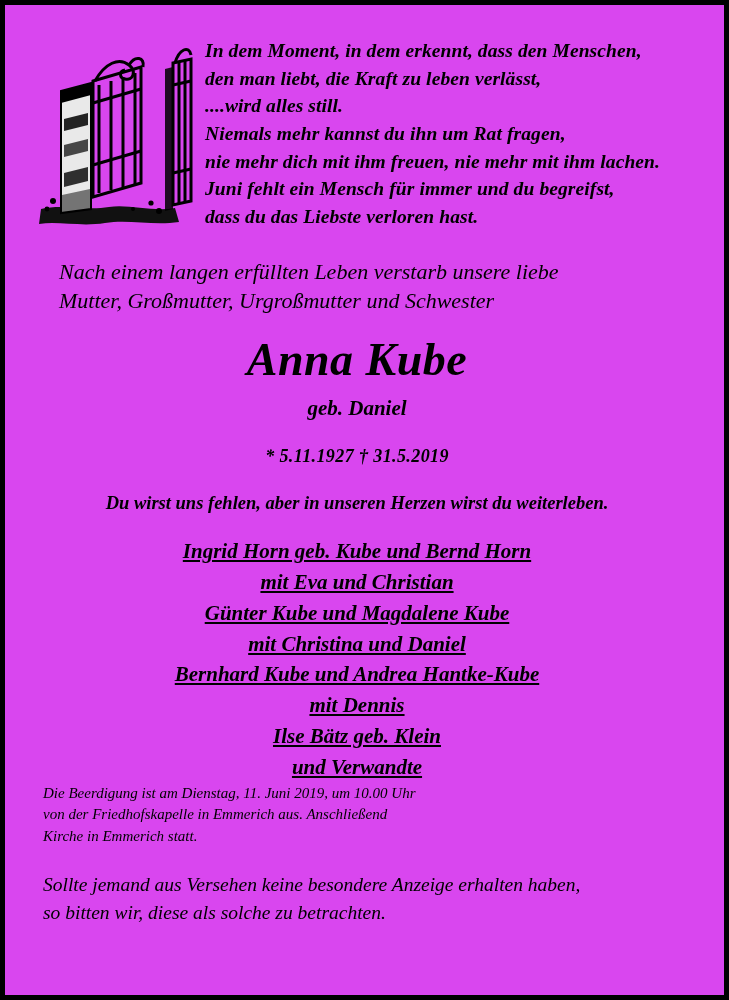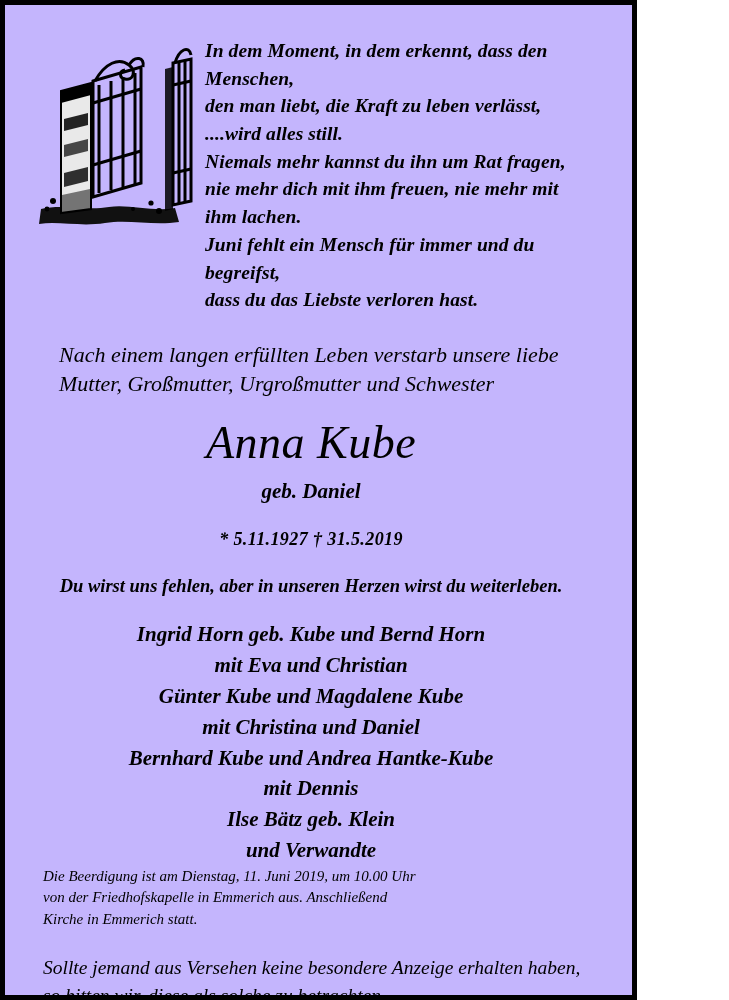--- a/index.html
+++ b/index.html
@@ -10,24 +10,24 @@
   body {
     width: 729px;
     height: 1000px;
     font-family: "Liberation Serif", serif;
     color: #000000;
     overflow: hidden;
   }
   .obituary {
     position: relative;
     box-sizing: border-box;
-    width: 637px;
+    width: 729px;
     height: 1000px;
     border: 5px solid #000000;
-    background: #c4b5fd;
+    background: #d946ef;
     padding: 22px 43px 10px 28px;
   }
   
   .top-block {
     display: flex;
     align-items: flex-start;
     gap: 6px;
   }
   .gate-art {
     flex: 0 0 auto;
@@ -63,21 +63,21 @@
 
   
   .name-block {
     text-align: center;
     margin-top: 20px;
   }
   .deceased-name {
     font-style: italic;
     font-size: 46px;
     line-height: 1.05;
-    font-weight: 400;
+    font-weight: 700;
     letter-spacing: 0.5px;
   }
   .maiden-name {
     font-style: italic;
     font-size: 21px;
     font-weight: 600;
     margin-top: 12px;
   }
   .dates {
     font-style: italic;
@@ -98,21 +98,21 @@
 
   
   .mourners {
     text-align: center;
     margin-top: 22px;
     font-style: italic;
     font-size: 21px;
     line-height: 1.47;
     font-weight: 600;
   }
-  .mourners .line { white-space: pre-wrap; }
+  .mourners .line { white-space: pre-wrap; text-decoration: underline; }
 
   
   .funeral {
     font-style: italic;
     font-size: 15px;
     line-height: 1.42;
     font-weight: 400;
     padding-left: 10px;
     padding-right: 4px;
   }

